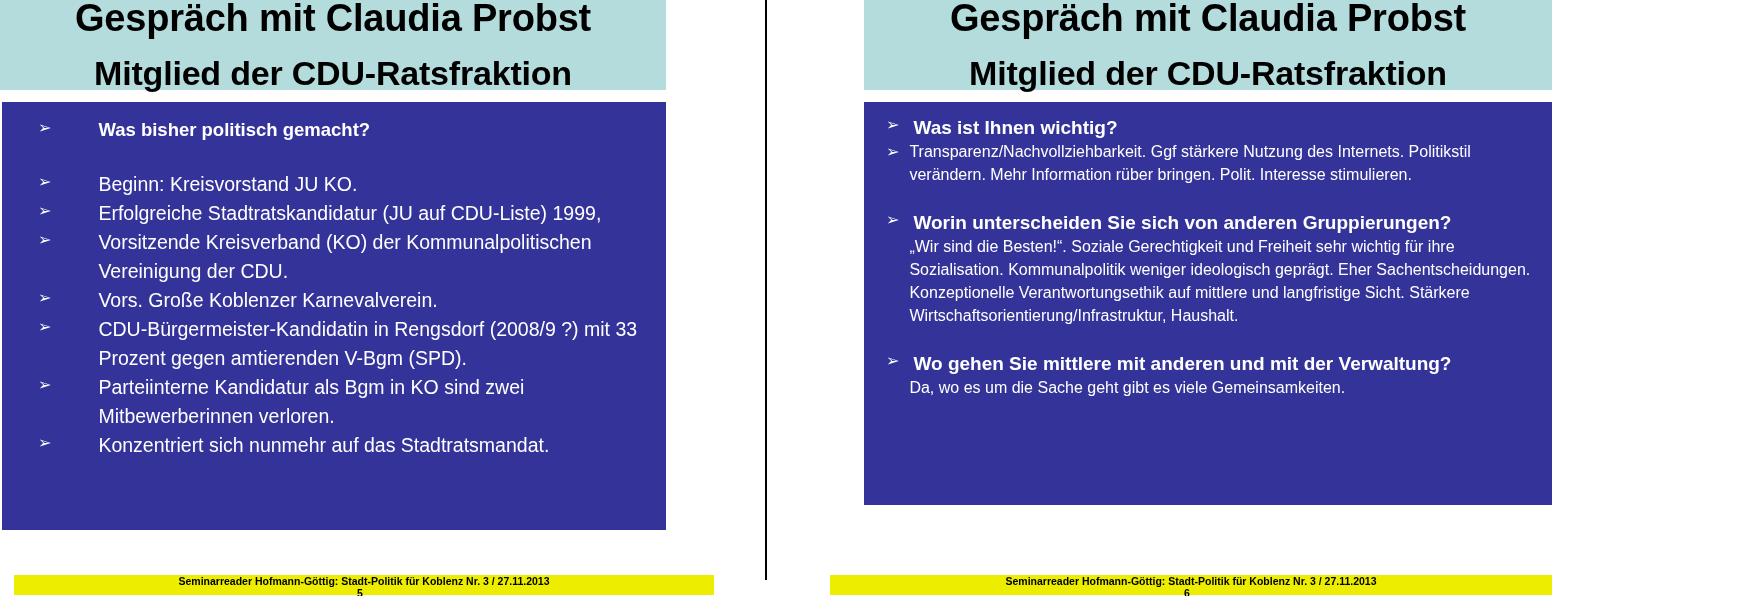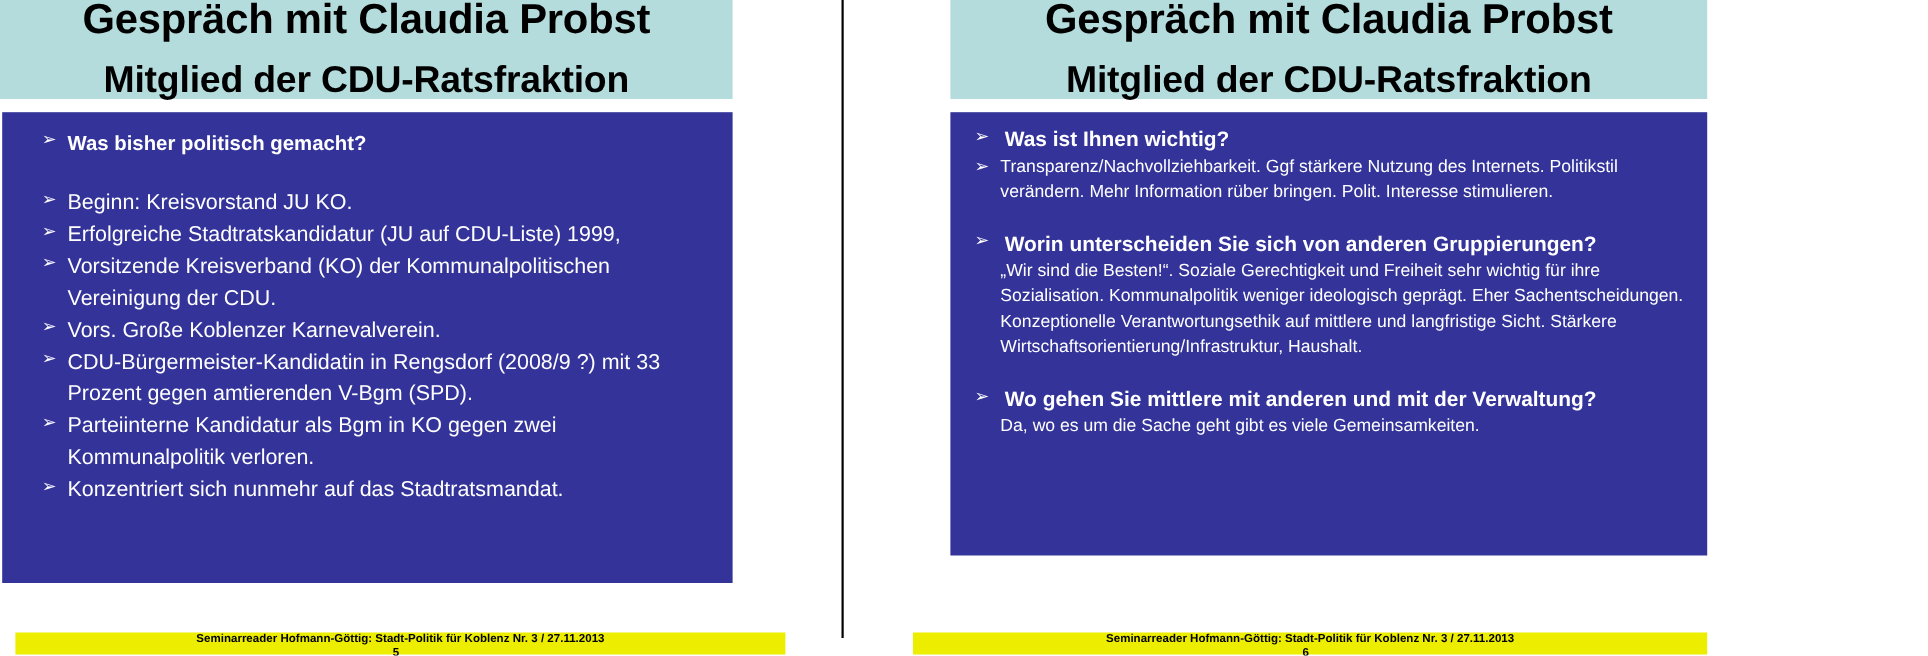--- a/index.html
+++ b/index.html
@@ -110,20 +110,21 @@
   }
   .bullet-text {
     flex: 1 1 auto;
     color: #ffffff;
   }
 
   
   .slide-left .bullet-text {
     font-size: 19.5px;
     line-height: 1.49;
+    margin-left: 37px;
   }
   .slide-left .bullet-glyph {
     font-size: 16px;
     line-height: 1.49;
   }
   .slide-left .bullet-row.heading .bullet-text {
     font-weight: bold;
     font-size: 18.5px;
   }
   .slide-left .spacer-gap { height: 26px; }
@@ -225,21 +226,21 @@
         <span class="bullet-text">Vors. Große Koblenzer Karnevalverein.</span>
       </div>
 
       <div class="bullet-row">
         <span class="bullet-glyph">➢</span>
         <span class="bullet-text">CDU-Bürgermeister-Kandidatin in Rengsdorf (2008/9 ?) mit 33 Prozent gegen amtierenden V-Bgm (SPD).</span>
       </div>
 
       <div class="bullet-row">
         <span class="bullet-glyph">➢</span>
-        <span class="bullet-text">Parteiinterne Kandidatur als Bgm in KO gegen zwei Kommunalpolitik verloren.</span>
+        <span class="bullet-text">Parteiinterne Kandidatur als Bgm in KO sind zwei Mitbewerberinnen verloren.</span>
       </div>
 
       <div class="bullet-row">
         <span class="bullet-glyph">➢</span>
         <span class="bullet-text">Konzentriert sich nunmehr auf das Stadtratsmandat.</span>
       </div>
 
     </div>
 
     <div class="footer-bar">

